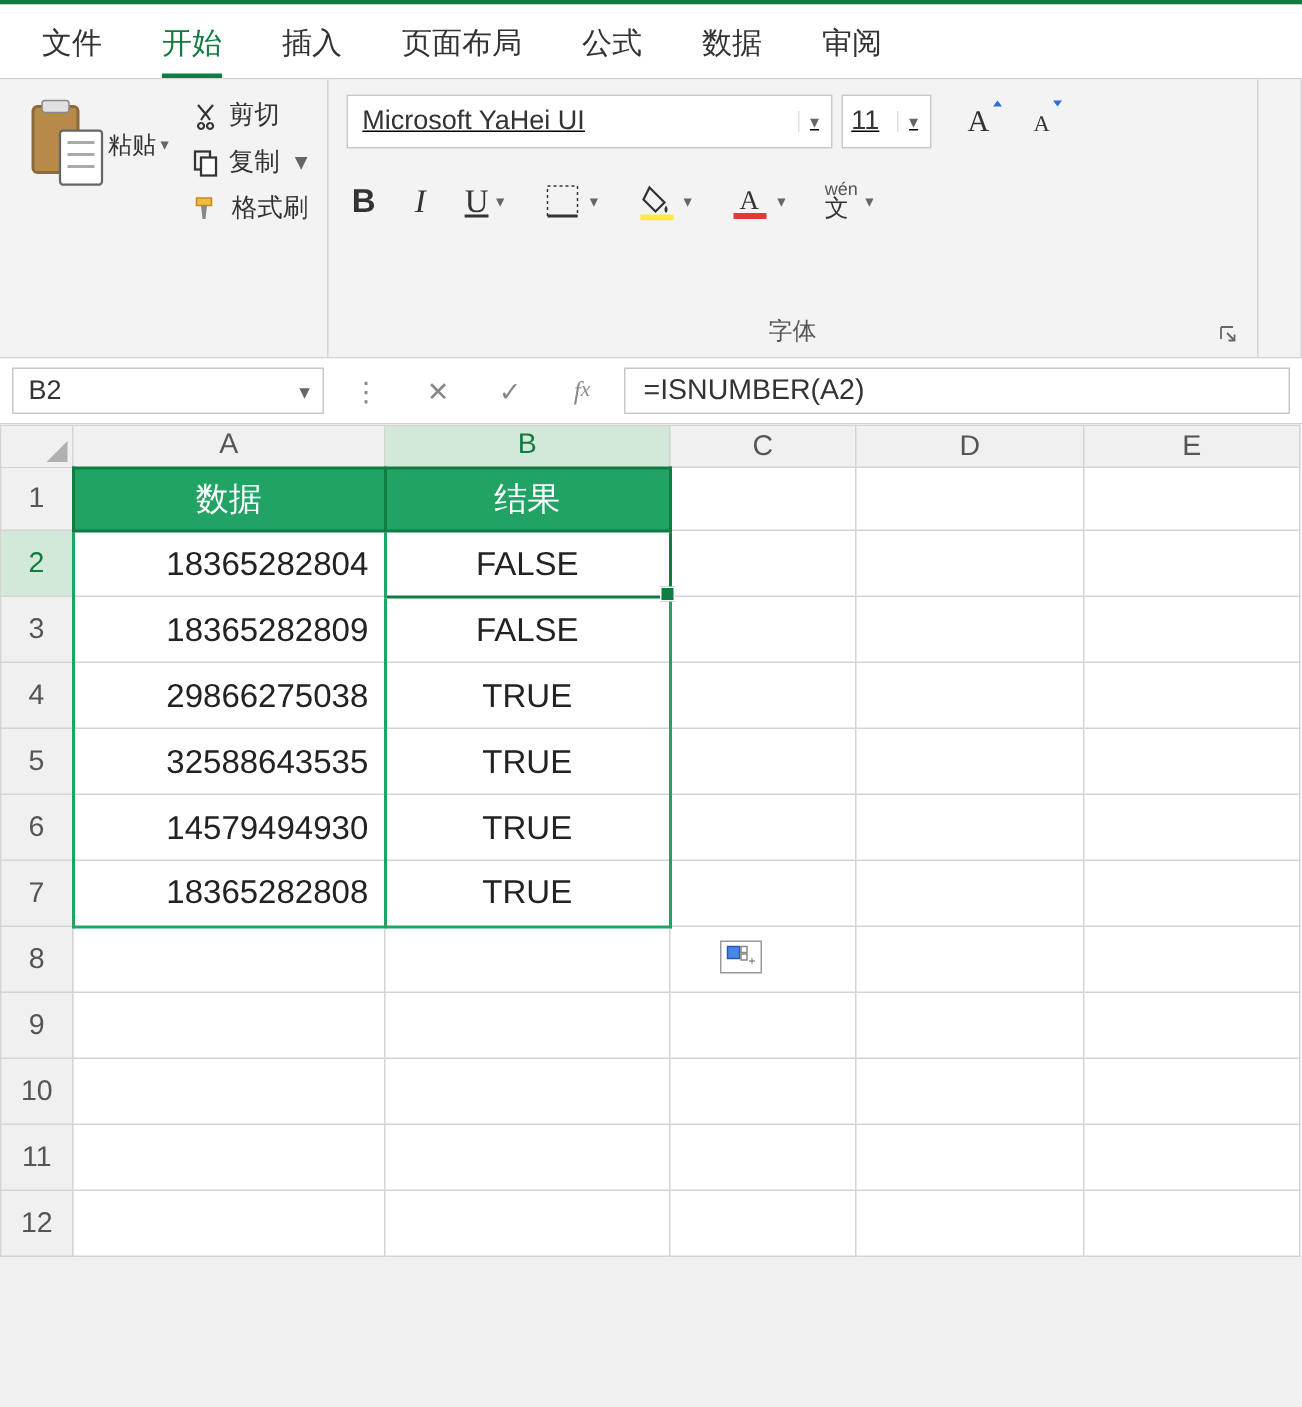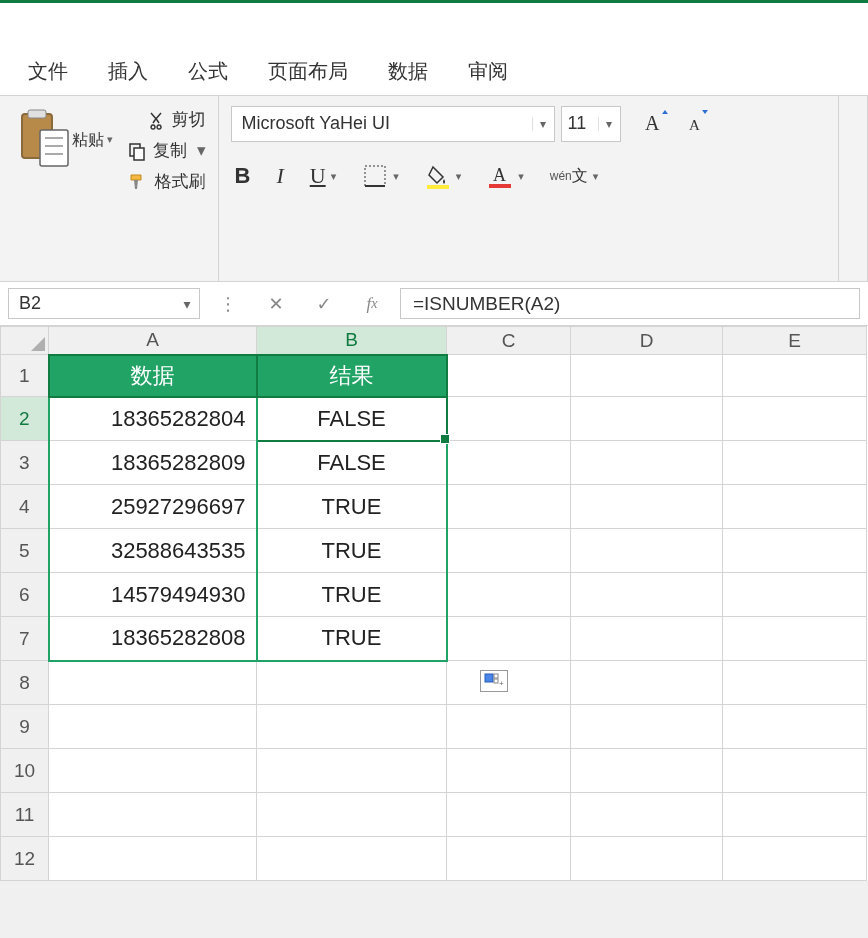--- a/index.html
+++ b/index.html
@@ -3,67 +3,67 @@
   <meta charset="utf-8">
   <style>
     * { box-sizing: border-box; margin: 0; padding: 0; }
     body { font-family: "Microsoft YaHei", sans-serif; font-size: 14px; background: #f0f0f0; overflow: hidden; width: 868px; height: 938px; }
     
     
     .top-accent { height: 3px; background: #107c41; }
     
     
     .ribbon-tabs { display: flex; background: #fff; padding: 0 8px; border-bottom: 1px solid #d4d4d4; }
-    .ribbon-tab { padding: 12px 20px 10px; font-size: 20px; color: #333; cursor: pointer; position: relative; margin-top: 43px; }
+    .ribbon-tab { padding: 12px 20px 10px; font-size: 20px; color: #333; cursor: pointer; position: relative; }
     .ribbon-tab.active { color: #107c41; font-weight: 500; }
     .ribbon-tab.active::after { content: ''; position: absolute; bottom: 0; left: 20px; right: 20px; height: 3px; background: #107c41; }
     
     
     .ribbon { display: flex; background: #f3f3f3; border-bottom: 1px solid #d4d4d4; height: 186px; }
     .ribbon-group { display: flex; flex-direction: column; padding: 8px 12px 4px; border-right: 1px solid #d4d4d4; position: relative; }
     .ribbon-group-content { display: flex; flex: 1; align-items: flex-start; }
     .ribbon-group-label { text-align: center; font-size: 16px; color: #555; padding: 6px 0 2px; position: relative; }
     .dialog-launcher { position: absolute; right: 0; bottom: 4px; width: 14px; height: 14px; cursor: pointer; }
     .dialog-launcher svg { width: 100%; height: 100%; }
     
     
     .paste-btn { display: flex; flex-direction: row; align-items: center; padding: 4px; cursor: pointer; }
     .paste-icon { width: 56px; height: 62px; }
     .paste-label { font-size: 16px; color: #333; margin-top: 2px; }
     .paste-sub { display: flex; flex-direction: column; gap: 8px; margin-left: 10px; padding-top: 4px; }
-    .clip-item { display: flex; align-items: center; gap: 6px; font-size: 17px; color: #333; cursor: pointer; justify-content: flex-end; }
+    .clip-item { display: flex; align-items: center; gap: 6px; font-size: 17px; color: #333; cursor: pointer; }
     .clip-item .chev { margin-left: 4px; color: #666; }
     
     
     .font-group { flex: 1; }
     .font-row1 { display: flex; gap: 6px; align-items: center; margin-bottom: 16px; }
-    .font-combo { display: flex; align-items: center; background: #fff; border: 1px solid #c8c8c8; height: 36px; }
+    .font-combo { display: flex; align-items: center; background: #fff; border: 1px solid #c8c8c8; height: 36px; text-decoration: underline; }
     .font-name { width: 300px; padding: 0 10px; font-size: 18px; color: #333; }
     .font-size { width: 36px; padding: 0 6px; font-size: 18px; color: #333; text-align: left; }
     .combo-arrow { width: 22px; text-align: center; color: #666; cursor: pointer; border-left: 1px solid #e0e0e0; font-size: 12px; }
     .font-grow-shrink { display: flex; gap: 2px; margin-left: 8px; }
     .grow-shrink-btn { padding: 4px 6px; cursor: pointer; color: #333; }
     .grow-shrink-btn svg { width: 28px; height: 28px; }
     
     .font-row2 { display: flex; gap: 18px; align-items: center; }
     .font-btn { cursor: pointer; padding: 4px; font-size: 22px; color: #333; display: flex; align-items: center; gap: 2px; }
     .font-btn.bold { font-weight: bold; }
     .font-btn.italic { font-style: italic; font-family: serif; }
     .font-btn .under { text-decoration: underline; font-family: serif; }
     .chev-sm { font-size: 11px; color: #666; margin-left: 3px; }
     .border-btn svg, .fill-btn svg, .color-btn svg { width: 26px; height: 26px; }
-    .phonetic-btn { font-size: 12px; color: #555; display: flex; align-items: center; cursor: pointer; line-height: 1; }
+    .phonetic-btn { font-size: 12px; color: #555; display: flex; flex-direction: column; align-items: flex-start; cursor: pointer; line-height: 1; }
     
     
     .align-group { padding-left: 16px; }
     .align-item { cursor: pointer; margin-bottom: 12px; }
     
     
     .formula-bar-row { display: flex; background: #fff; border-bottom: 1px solid #d4d4d4; height: 44px; align-items: stretch; padding: 6px 8px; gap: 8px; }
-    .name-box { display: flex; align-items: center; background: #fff; border: 1px solid #c8c8c8; width: 192px; }
+    .name-box { display: flex; align-items: center; background: #fff; border: 1px solid #c8c8c8; width: 208px; }
     .name-box-text { flex: 1; padding: 0 10px; font-size: 18px; color: #333; }
     .name-box-arrow { width: 24px; text-align: center; color: #666; cursor: pointer; }
     .fb-btn { width: 40px; display: flex; align-items: center; justify-content: center; color: #888; cursor: pointer; font-size: 18px; }
     .fb-btn.fx { font-style: italic; font-family: serif; font-size: 17px; }
     .formula-input { flex: 1; display: flex; align-items: center; padding: 0 12px; font-size: 19px; color: #333; border: 1px solid #c8c8c8; }
     
     
     .sheet-wrapper { background: #fff; overflow: hidden; }
     .sheet { border-collapse: collapse; }
     .sheet th, .sheet td { border: 1px solid #d4d4d4; }
@@ -93,23 +93,24 @@
     .smart-tag { position: absolute; width: 28px; height: 22px; border: 1px solid #999; background: #fff; display: flex; align-items: center; justify-content: center; cursor: pointer; }
     .smart-tag svg { width: 20px; height: 16px; }
   </style>
 </head>
 <body>
 
 <div class="top-accent"></div>
 
 <div class="ribbon-tabs">
   <div class="ribbon-tab">文件</div>
+  <div class="ribbon-tab active">开始</div>
   <div class="ribbon-tab">插入</div>
+  <div class="ribbon-tab">页面布局</div>
   <div class="ribbon-tab">公式</div>
-  <div class="ribbon-tab">页面布局</div>
   <div class="ribbon-tab">数据</div>
   <div class="ribbon-tab">审阅</div>
 </div>
 
 <div class="ribbon">
 
   <div class="ribbon-group">
     <div class="ribbon-group-content">
       <div class="paste-btn">
         <svg class="paste-icon" viewBox="0 0 56 62">
@@ -206,20 +207,28 @@
         </div>
         <div class="font-btn">
           <div class="phonetic-btn">
             <span>wén</span>
             <span style="font-size:16px; color:#333;">文</span>
           </div>
           <span class="chev-sm">▾</span>
         </div>
       </div>
     </div>
+    <div class="ribbon-group-label">
+      <span>字体</span>
+      <span class="dialog-launcher">
+        <svg viewBox="0 0 14 14">
+            <path d="M2 2 h8 M2 2 v8 M6 6 l5 5 M11 7 v4 h-4" stroke="#666" stroke-width="1.2" fill="none"></path>
+          </svg>
+      </span>
+    </div>
   </div>
 
   <div class="ribbon-group align-group">
     <div class="ribbon-group-content" style="flex-direction: column; padding-top: 6px;">
       <div class="align-item">
         <svg viewBox="0 0 28 20">
             <line x1="2" y1="3" x2="26" y2="3" stroke="#333" stroke-width="2"></line>
             <line x1="2" y1="9" x2="26" y2="9" stroke="#333" stroke-width="2"></line>
             <line x1="2" y1="15" x2="18" y2="15" stroke="#333" stroke-width="2"></line>
           </svg>
@@ -278,21 +287,21 @@
     <tr class="data-row">
       <th class="row-header">3</th>
       <td class="data-cell num-cell">18365282809</td>
       <td class="data-cell result-cell">FALSE</td>
       <td class="data-cell"></td>
       <td class="data-cell"></td>
       <td class="data-cell"></td>
     </tr>
     <tr class="data-row">
       <th class="row-header">4</th>
-      <td class="data-cell num-cell">25927296697</td>
+      <td class="data-cell num-cell">29866275038</td>
       <td class="data-cell result-cell">TRUE</td>
       <td class="data-cell"></td>
       <td class="data-cell"></td>
       <td class="data-cell"></td>
     </tr>
     <tr class="data-row">
       <th class="row-header">5</th>
       <td class="data-cell num-cell">32588643535</td>
       <td class="data-cell result-cell">TRUE</td>
       <td class="data-cell"></td>

